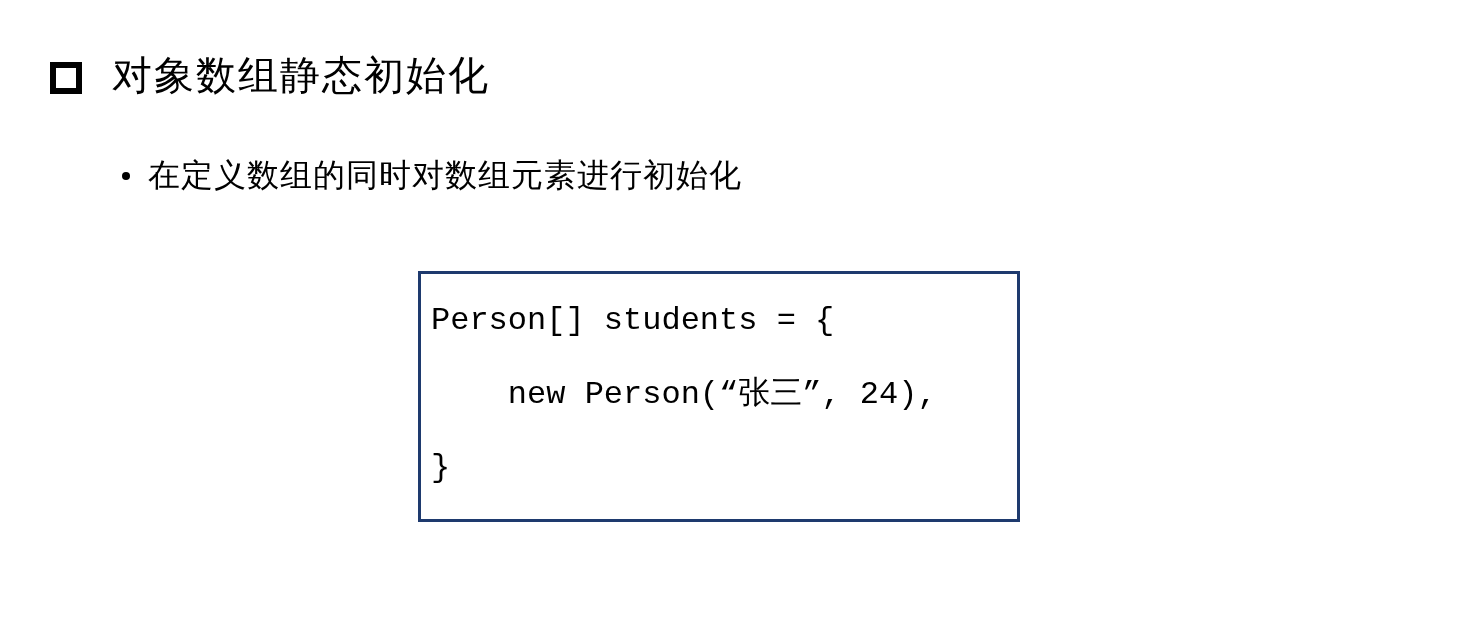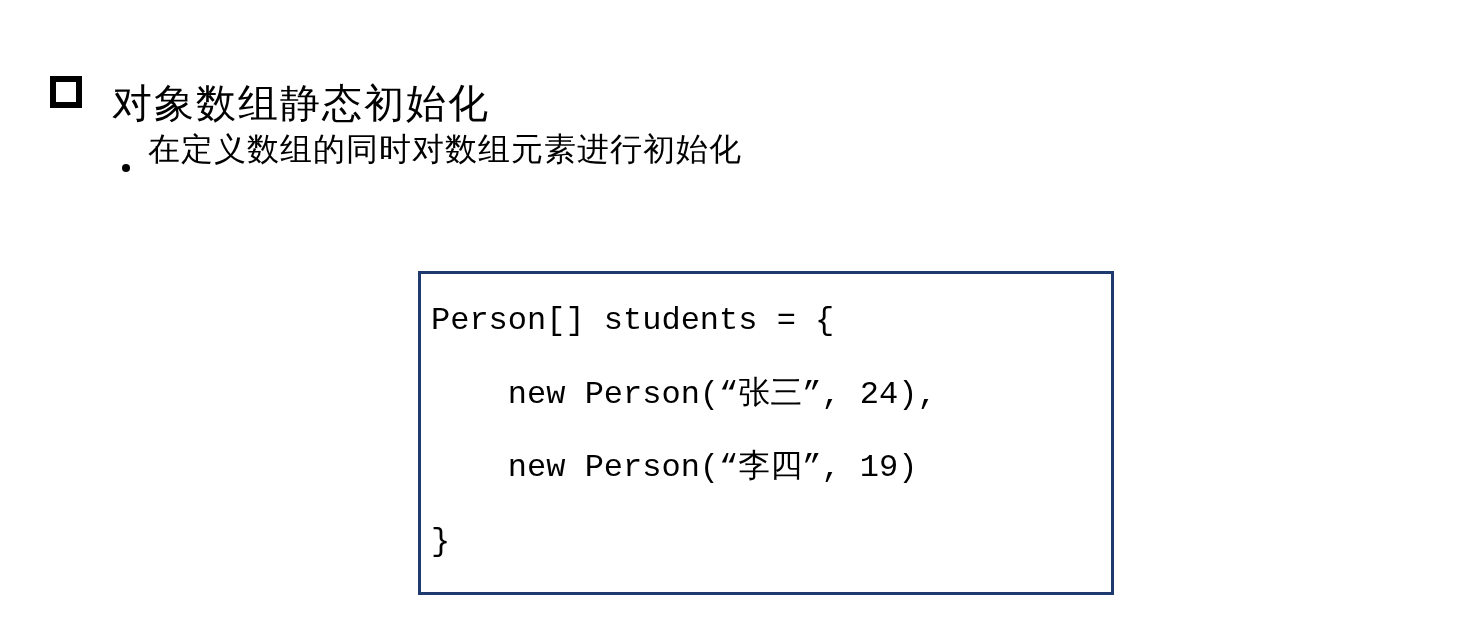--- a/index.html
+++ b/index.html
@@ -21,46 +21,45 @@
       width: 32px;
       height: 32px;
       border: 6px solid #000000;
       margin-right: 30px;
       margin-top: 4px;
     }
     .heading-text {
       font-size: 40px;
       color: #000000;
       letter-spacing: 2px;
-      margin-top: 28px;
     }
     .sub-row {
       position: absolute;
-      top: 128px;
+      top: 154px;
       left: 122px;
       display: flex;
-      align-items: flex-end;
+      align-items: center;
     }
     .dot-bullet {
       width: 8px;
       height: 8px;
       background: #000000;
       border-radius: 50%;
       margin-right: 18px;
     }
     .sub-text {
       font-size: 32px;
       color: #000000;
       letter-spacing: 1px;
     }
     .code-box {
       position: absolute;
       top: 271px;
       left: 418px;
-      width: 696px;
+      width: 602px;
       border: 3px solid #1e3a6e;
       padding: 10px 10px 14px 10px;
     }
     .code-line {
       font-family: Consolas, "Courier New", monospace;
       font-size: 32px;
       color: #000000;
       line-height: 2.3;
       white-space: pre;
     }
@@ -74,15 +73,14 @@
 </div>
 
 <div class="sub-row">
   <div class="dot-bullet"></div>
   <div class="sub-text">在定义数组的同时对数组元素进行初始化</div>
 </div>
 
 <div class="code-box">
   <div class="code-line">Person[] students = {</div>
   <div class="code-line">    new Person(“张三”, 24),</div>
-  <div class="code-line">    new Person(“李四”, 19)</div>
   <div class="code-line">}</div>
 </div>
 
 </body></html>

